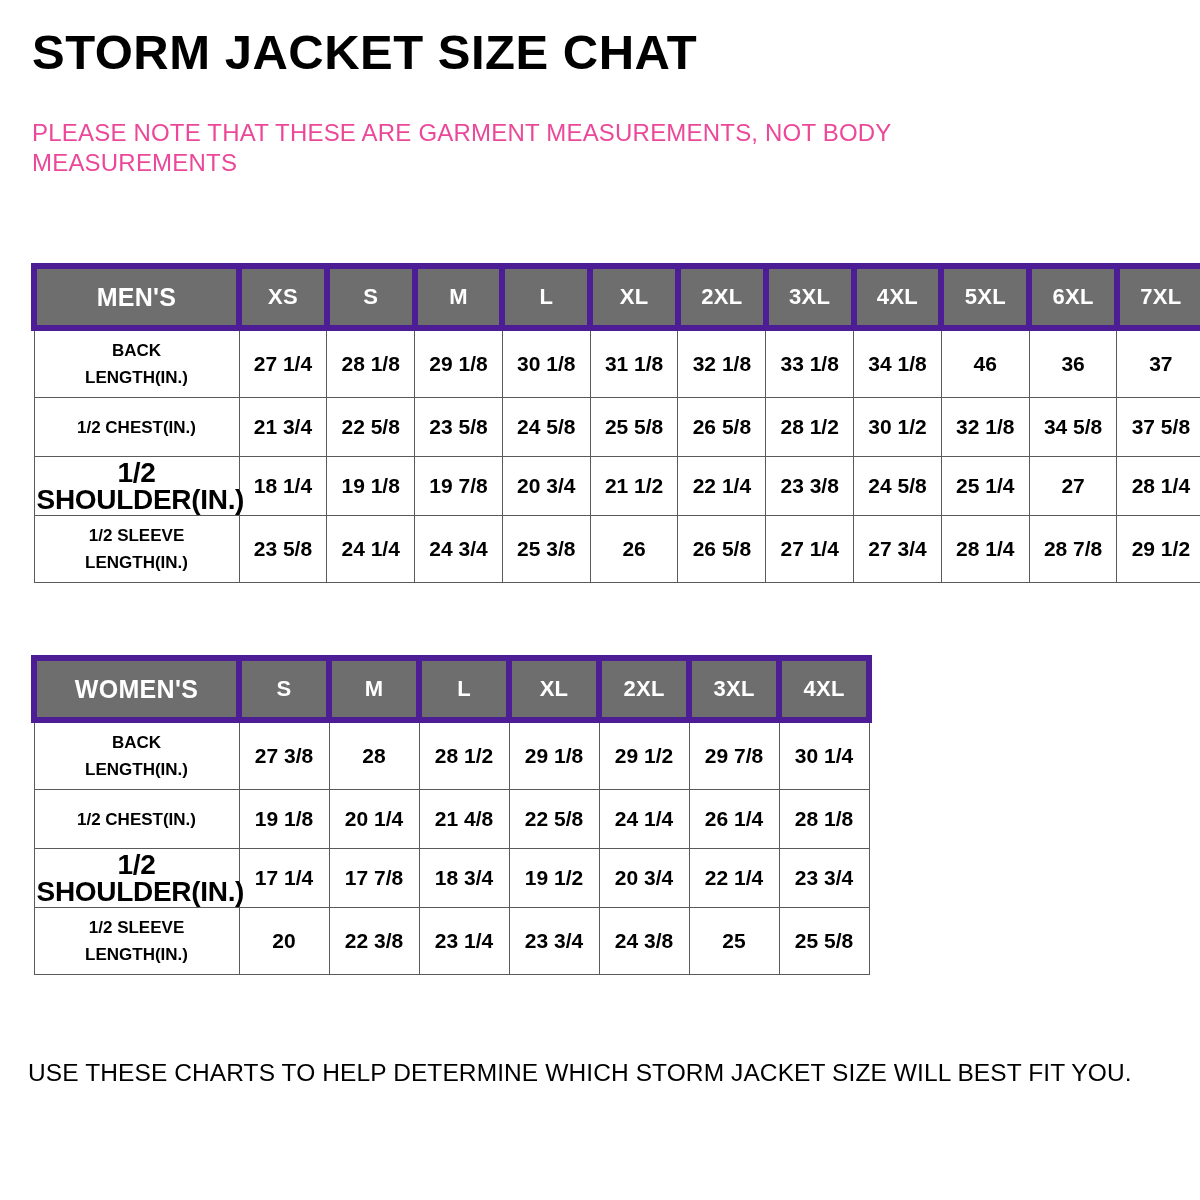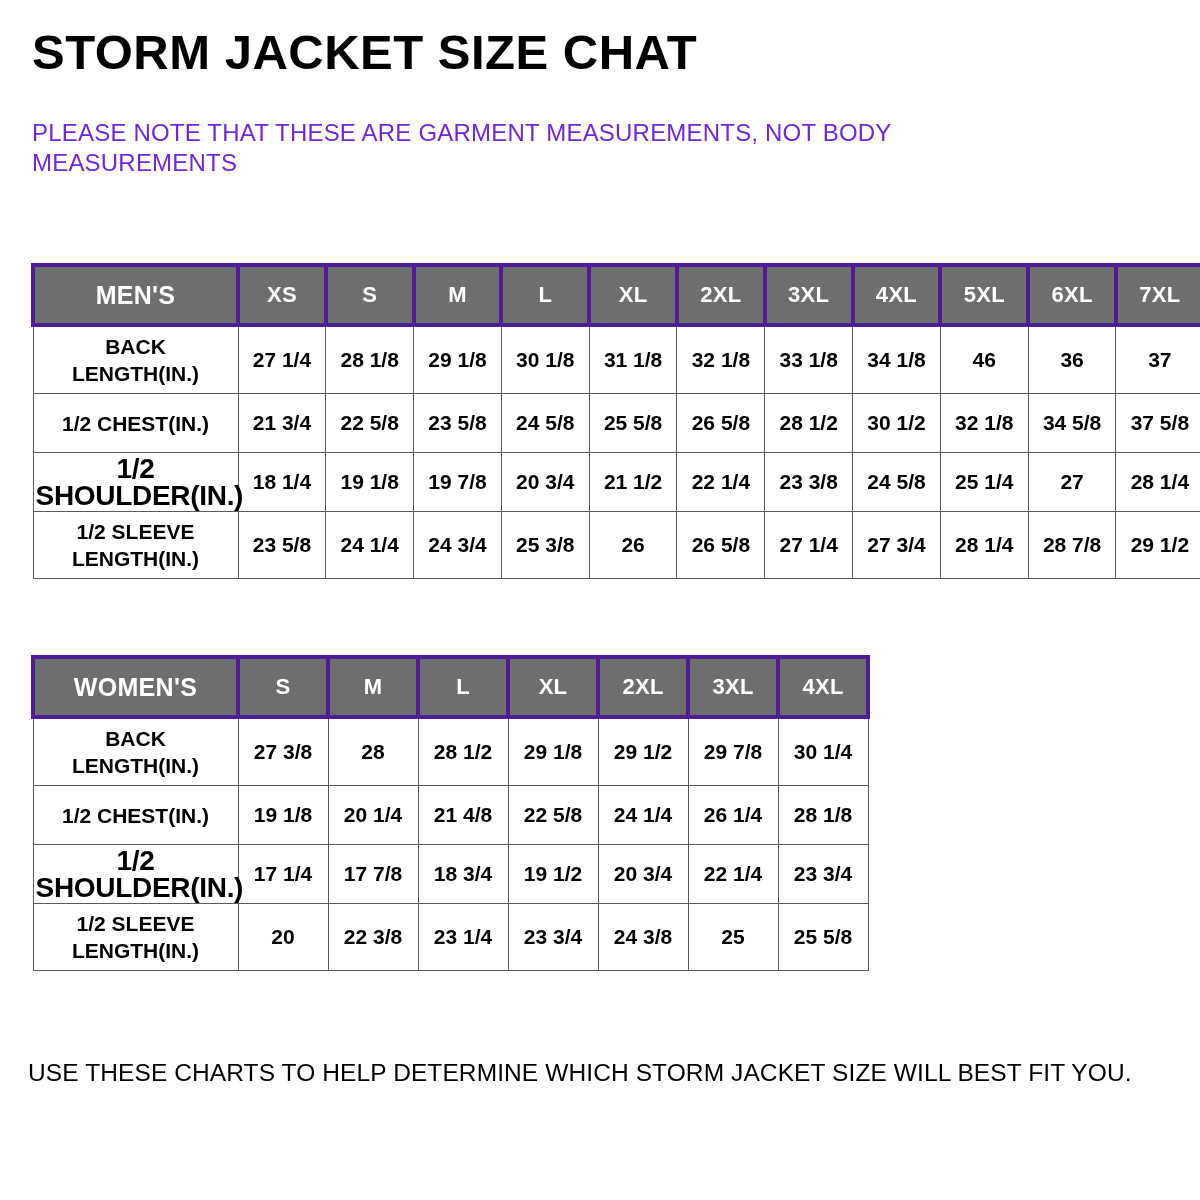--- a/index.html
+++ b/index.html
@@ -39,21 +39,21 @@
 
   
   .note-top {
     position: absolute;
     left: 16px;
     top: 118px;
     width: 950px;
     font-size: 24px;
     font-weight: normal;
     line-height: 30px;
-    color: #6d28d9;
+    color: #ec4899;
     letter-spacing: 0.2px;
   }
 
   
   .size-table {
     position: absolute;
     border-collapse: collapse;
     table-layout: fixed;
     background: #ffffff;
   }
@@ -63,35 +63,35 @@
     text-align: center;
     vertical-align: middle;
     padding: 0;
     font-weight: bold;
     color: #000;
     background: #ffffff;
   }
   .size-table thead th {
     background: #6e6e6e;
     color: #ffffff;
-    border: 4px solid #4c1d95;
+    border: 6px solid #4c1d95;
     font-size: 22px;
     height: 56px;
     font-weight: bold;
     letter-spacing: 0.3px;
   }
   .size-table thead th.corner {
     font-size: 25px;
   }
   .size-table tbody td {
     font-size: 21px;
     font-weight: bold;
   }
   .size-table tbody td.rowlabel {
-    font-size: 21px;
+    font-size: 17px;
     font-weight: bold;
     line-height: 27px;
     padding: 0 2px;
   }
   .size-table tbody td.rowlabel.tight {
     font-size: 28px;
     letter-spacing: -0.3px;
   }
   .size-table tbody tr.r-tall td { height: 66px; }
   .size-table tbody tr.r-norm td { height: 58px; }

